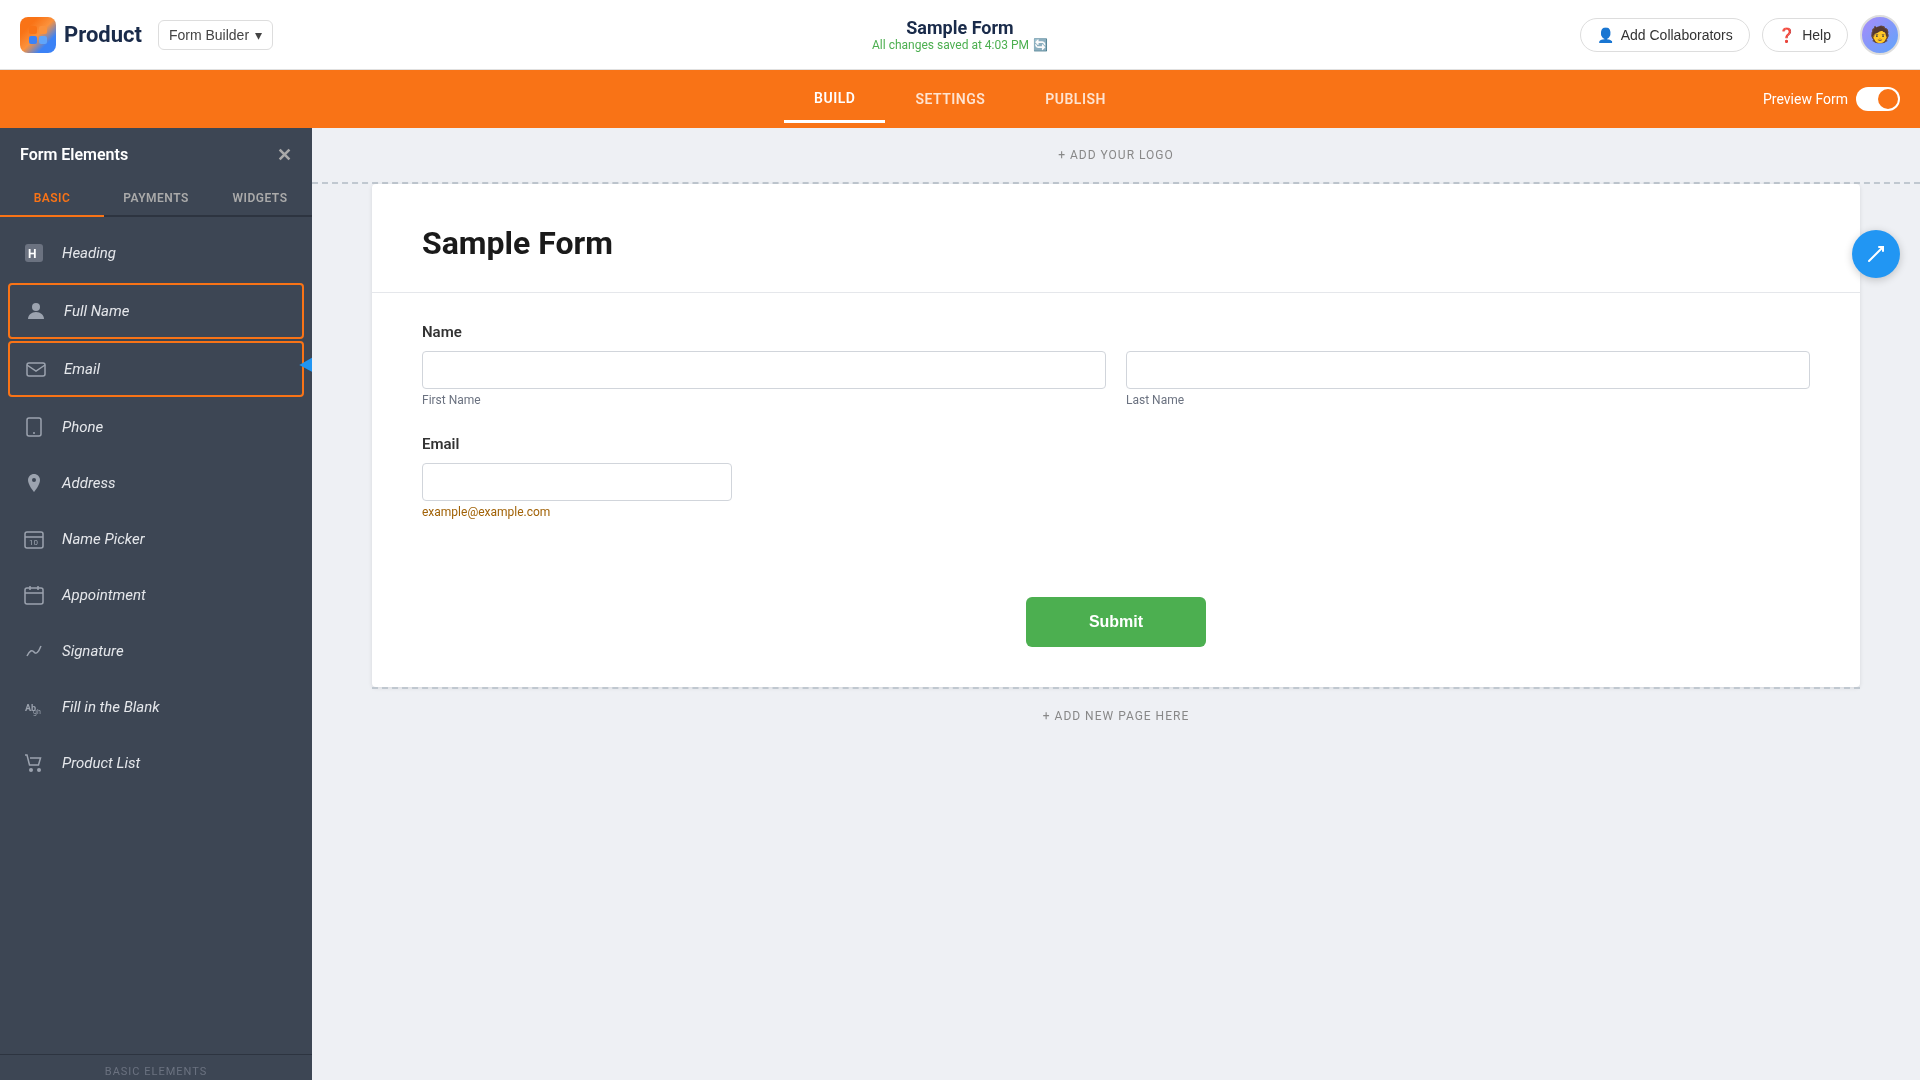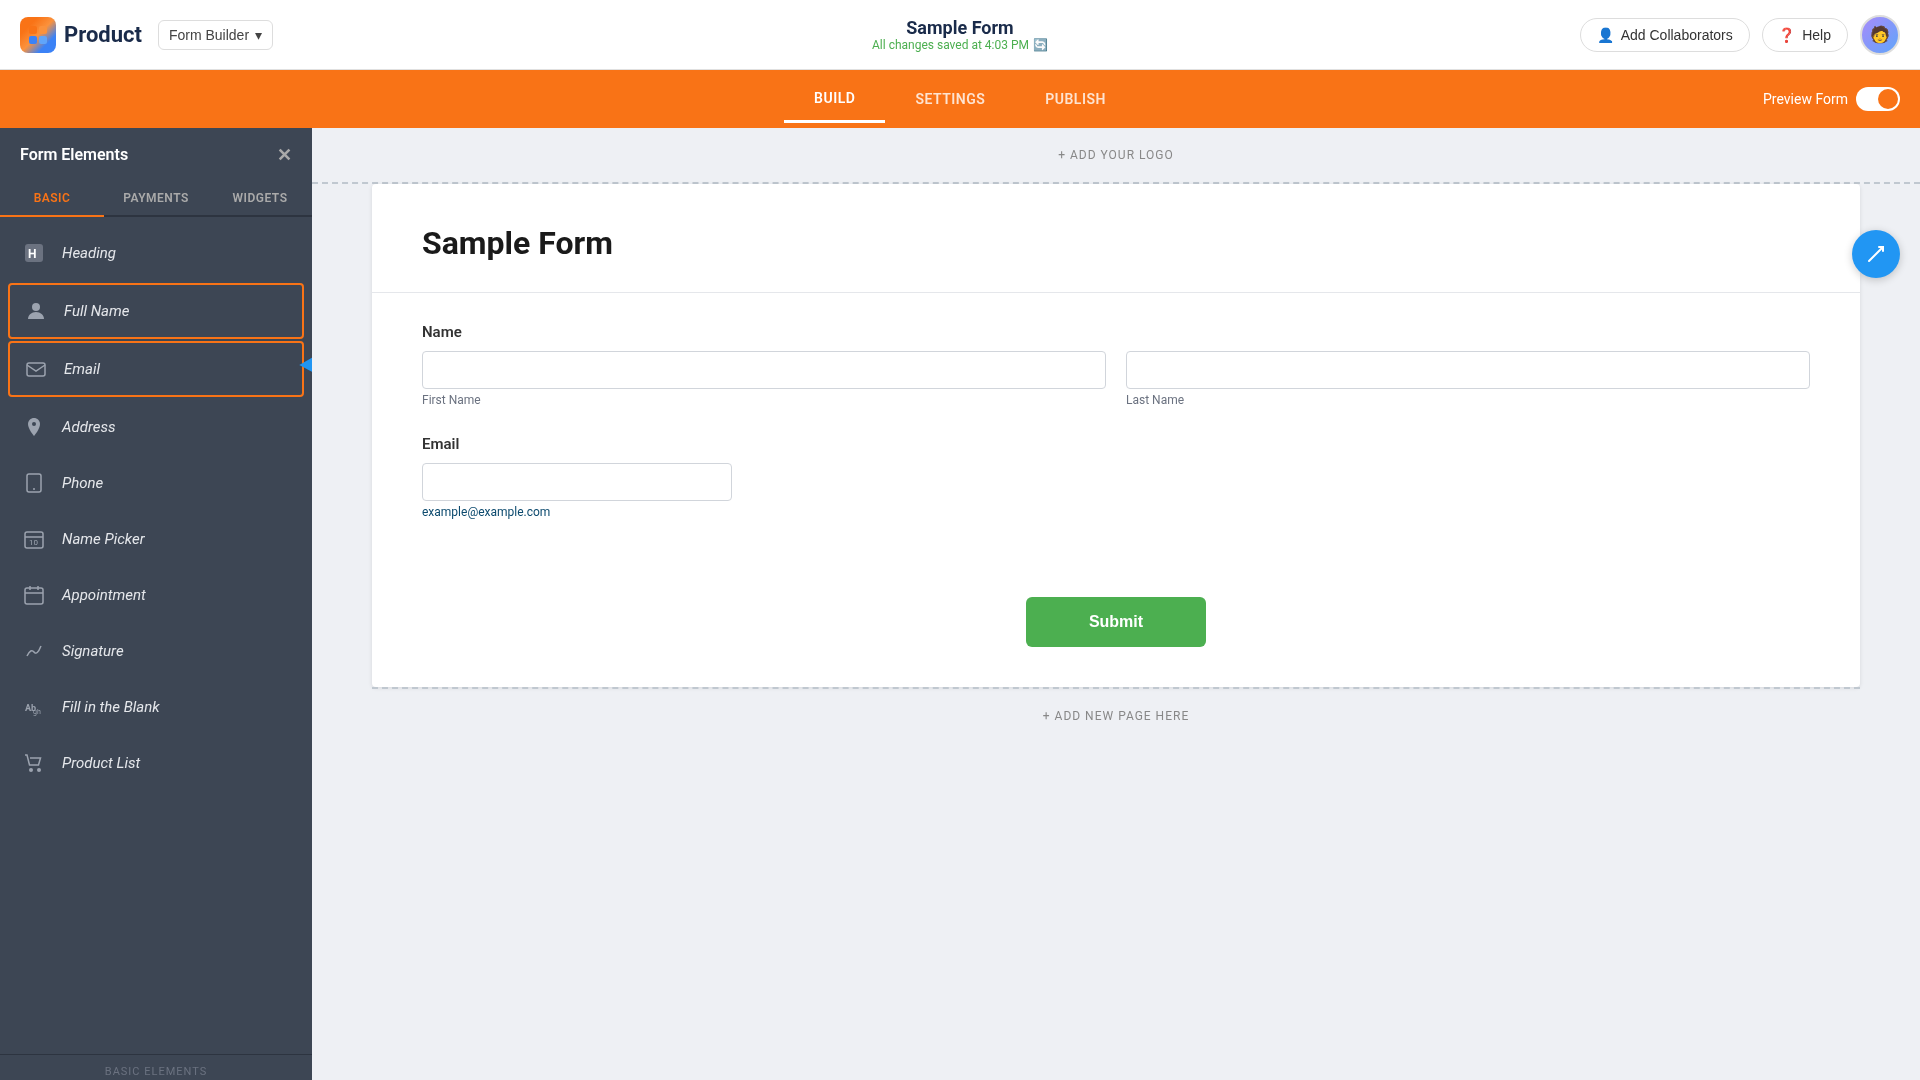--- a/index.html
+++ b/index.html
@@ -126,21 +126,21 @@
     .field-group { margin-bottom: 28px; }
     .field-label { font-size: 15px; font-weight: 600; color: #333; margin-bottom: 10px; display: block; }
     .name-fields { display: flex; gap: 20px; }
     .name-field { flex: 1; }
     .field-input {
       width: 100%; border: 1px solid #d1d5db; border-radius: 4px;
       padding: 10px 12px; font-size: 14px; color: #333; background: #fff;
       outline: none;
     }
     .field-sublabel { font-size: 12px; color: #6b7280; margin-top: 4px; }
-    .field-hint { font-size: 12px; color: #0c4a6e; margin-top: 4px; }
+    .field-hint { font-size: 12px; color: #a16207; margin-top: 4px; }
     .submit-section { display: flex; justify-content: center; padding: 10px 50px 40px; }
     .submit-btn {
       background: #4caf50; color: #fff; border: none; border-radius: 6px;
       padding: 16px 60px; font-size: 16px; font-weight: 600; cursor: pointer;
       min-width: 180px;
     }
     .add-page-bar {
       display: flex; align-items: center; justify-content: center;
       padding: 20px; border-top: 2px dashed #c0c8d0;
       color: #888; font-size: 12px; cursor: pointer; margin: 0 60px;
@@ -263,35 +263,35 @@
             </svg>
         </div>
         <span class="sidebar-item-label">Email</span>
 
         <div class="cursor-arrow" style="position:absolute; right:-20px; top:16px;"></div>
       </div>
 
       <div class="sidebar-item">
         <div class="sidebar-item-icon">
           <svg width="22" height="22" viewBox="0 0 22 22" fill="none">
+              <path d="M6 2h10a2 2 0 012 2v14a2 2 0 01-2 2H6a2 2 0 01-2-2V4a2 2 0 012-2z" stroke="#9ca3af" stroke-width="1.5" fill="none"></path>
+              <circle cx="11" cy="17" r="1" fill="#9ca3af"></circle>
+            </svg>
+        </div>
+        <span class="sidebar-item-label">Phone</span>
+      </div>
+
+      <div class="sidebar-item">
+        <div class="sidebar-item-icon">
+          <svg width="22" height="22" viewBox="0 0 22 22" fill="none">
               <path d="M11 2C7.7 2 5 4.7 5 8c0 5 6 12 6 12s6-7 6-12c0-3.3-2.7-6-6-6z" fill="#9ca3af"></path>
               <circle cx="11" cy="8" r="2" fill="#3d4654"></circle>
             </svg>
         </div>
         <span class="sidebar-item-label">Address</span>
-      </div>
-
-      <div class="sidebar-item">
-        <div class="sidebar-item-icon">
-          <svg width="22" height="22" viewBox="0 0 22 22" fill="none">
-              <path d="M6 2h10a2 2 0 012 2v14a2 2 0 01-2 2H6a2 2 0 01-2-2V4a2 2 0 012-2z" stroke="#9ca3af" stroke-width="1.5" fill="none"></path>
-              <circle cx="11" cy="17" r="1" fill="#9ca3af"></circle>
-            </svg>
-        </div>
-        <span class="sidebar-item-label">Phone</span>
       </div>
 
       <div class="sidebar-item">
         <div class="sidebar-item-icon">
           <svg width="22" height="22" viewBox="0 0 22 22" fill="none">
               <rect x="2" y="4" width="18" height="16" rx="2" stroke="#9ca3af" stroke-width="1.5" fill="none"></rect>
               <path d="M2 9h18" stroke="#9ca3af" stroke-width="1.5"></path>
               <text x="6" y="17" font-size="8" fill="#9ca3af">10</text>
             </svg>
         </div>

